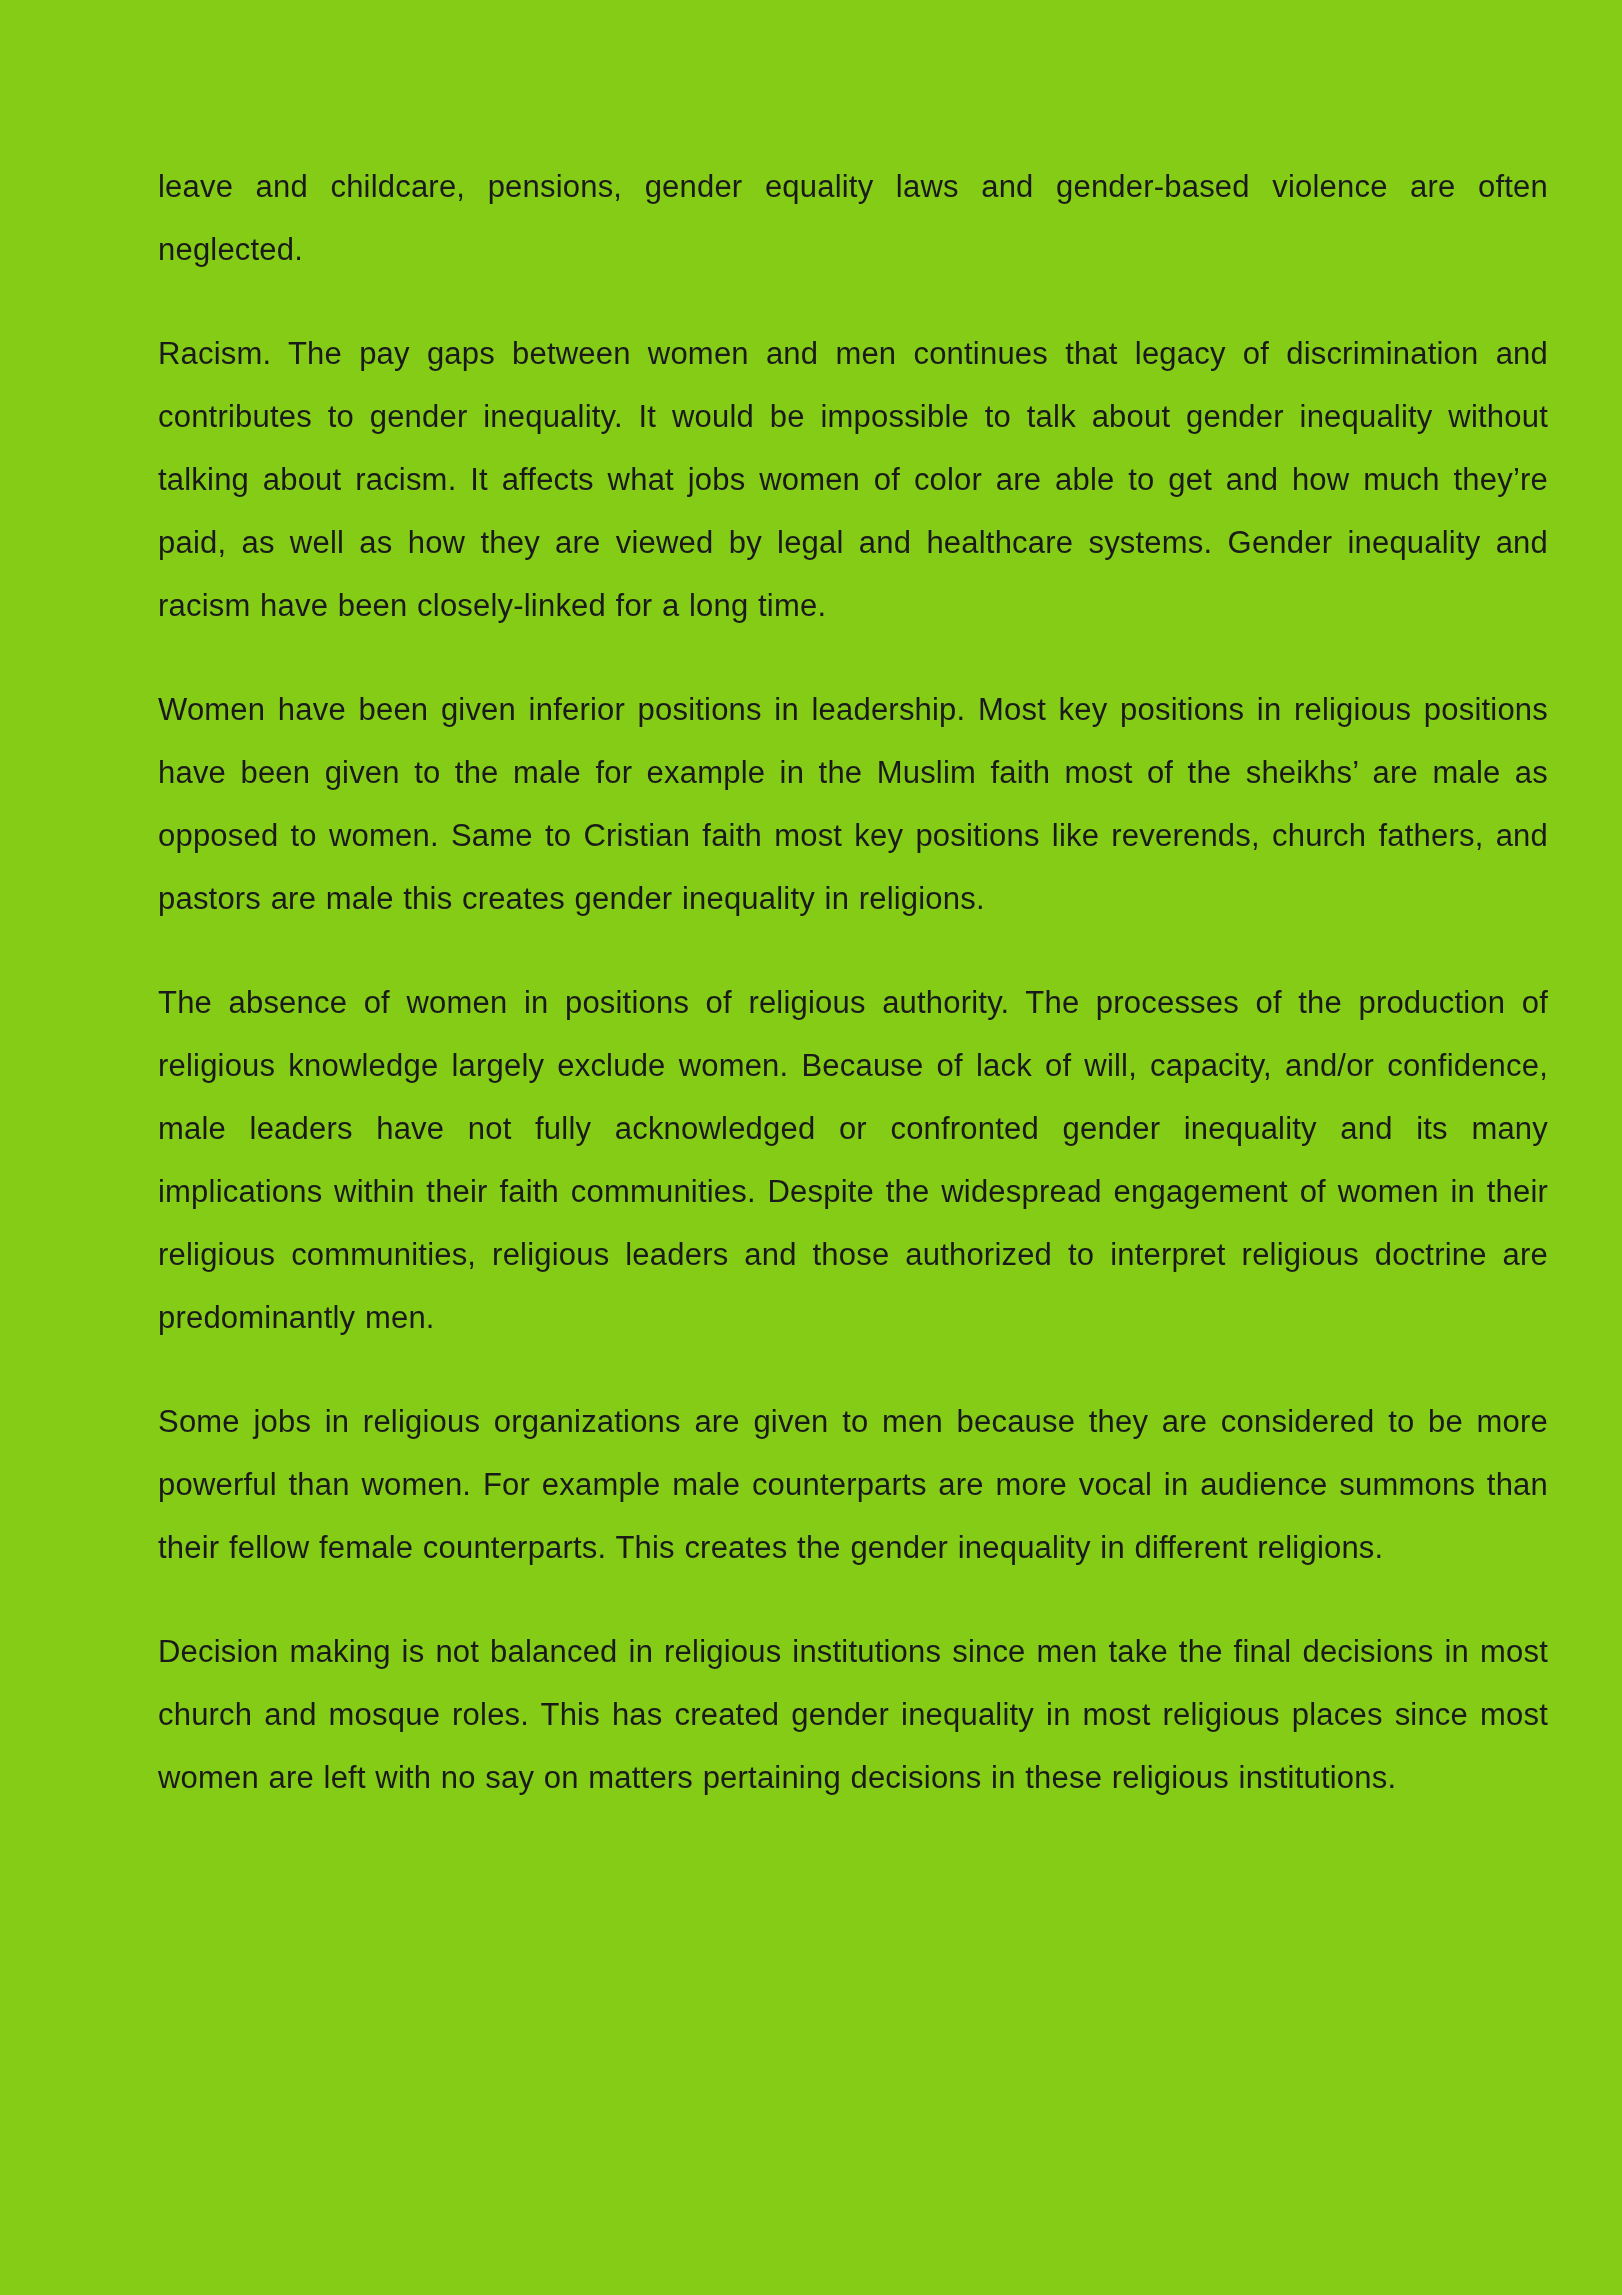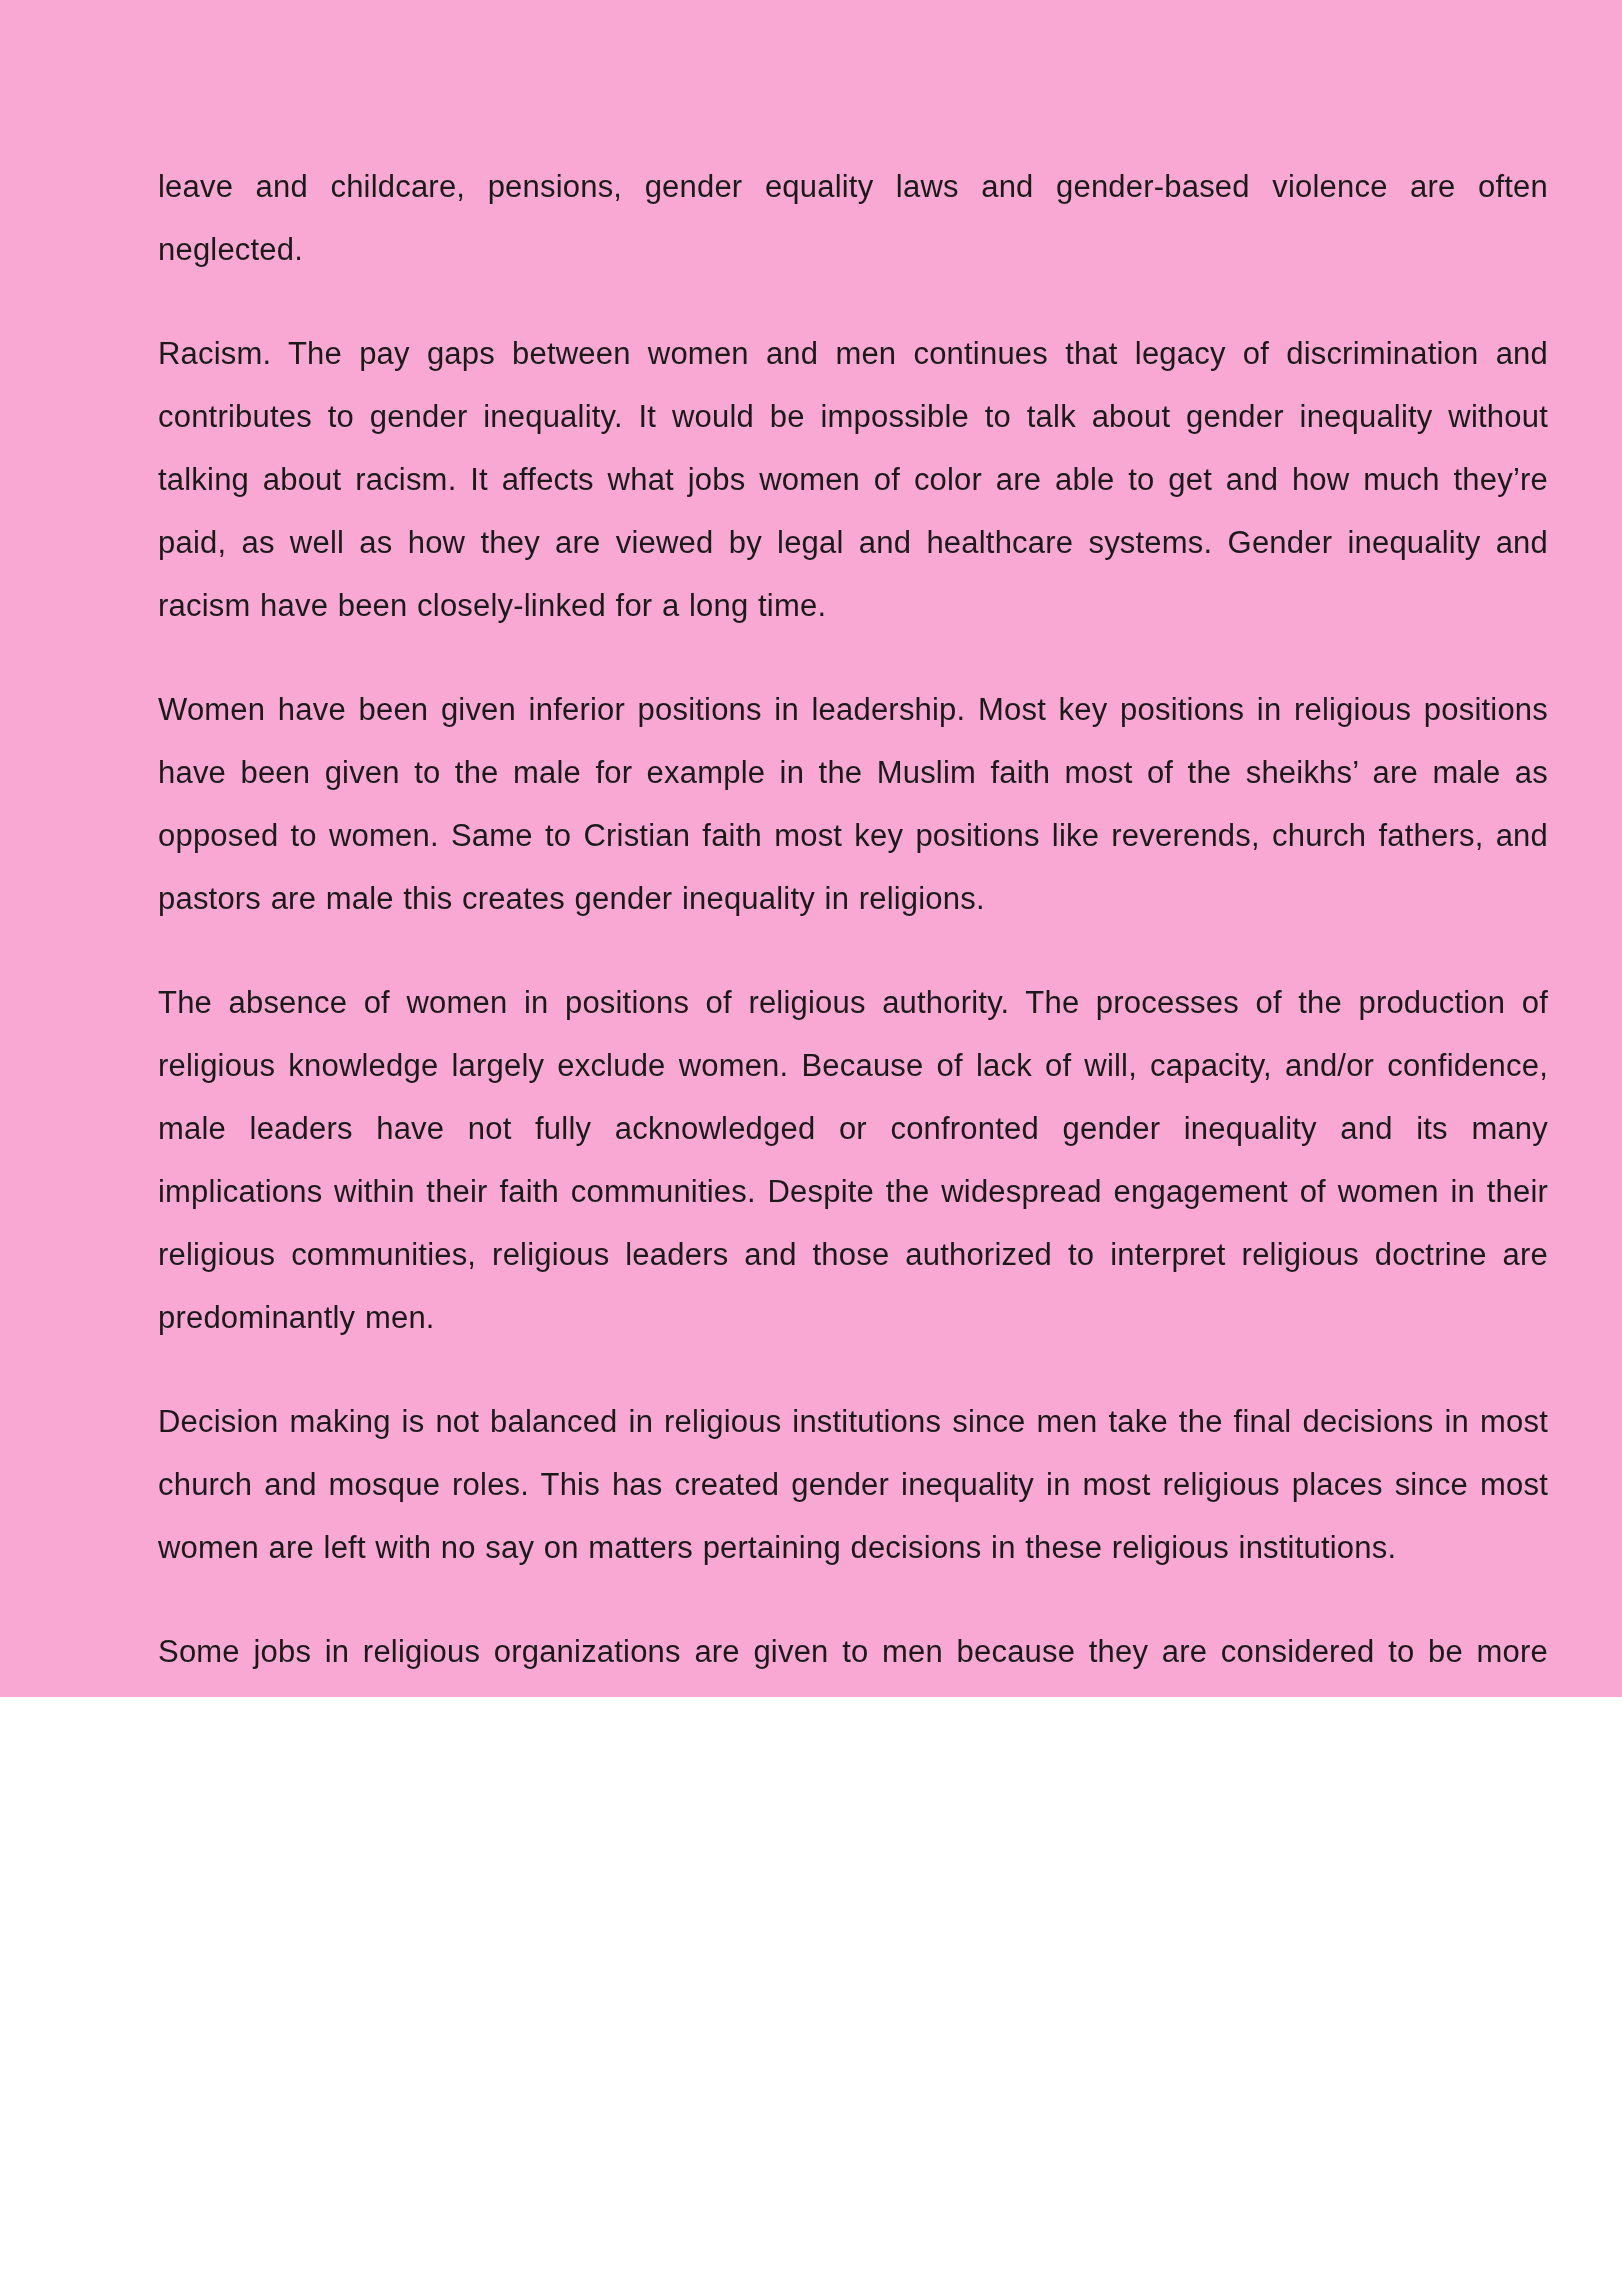--- a/index.html
+++ b/index.html
@@ -3,22 +3,22 @@
 <meta charset="utf-8">
 <style>
   html, body {
     margin: 0;
     padding: 0;
     background: #ffffff;
   }
   .page {
     position: relative;
     width: 1623px;
-    height: 1697px;
-    background: #f9a8d4;
+    height: 2295px;
+    background: #84cc16;
     box-sizing: border-box;
     padding: 155px 75px 0 158px;
     font-family: "Liberation Sans", "DejaVu Sans", sans-serif;
     color: #1a1a1a;
     overflow: hidden;
   }
   .doc-body p {
     margin: 0 0 41px 0;
     font-size: 31px;
     line-height: 63px;
@@ -32,17 +32,17 @@
 </style>
 </head>
 <body>
 
 <div class="page">
   <div class="doc-body">
     <p>leave and childcare, pensions, gender equality laws and gender-based violence are often neglected.</p>
     <p>Racism. The pay gaps between women and men continues that legacy of discrimination and contributes to gender inequality. It would be impossible to talk about gender inequality without talking about racism. It affects what jobs women of color are able to get and how much they’re paid, as well as how they are viewed by legal and healthcare systems. Gender inequality and racism have been closely-linked for a long time.</p>
     <p>Women have been given inferior positions in leadership. Most key positions in religious positions have been given to the male for example in the Muslim faith most of the sheikhs’ are male as opposed to women. Same to Cristian faith most key positions like reverends, church fathers, and pastors are male this creates gender inequality in religions.</p>
     <p>The absence of women in positions of religious authority. The processes of the production of religious knowledge largely exclude women. Because of lack of will, capacity, and/or confidence, male leaders have not fully acknowledged or confronted gender inequality and its many implications within their faith communities. Despite the widespread engagement of women in their religious communities, religious leaders and those authorized to interpret religious doctrine are predominantly men.</p>
+    <p>Some jobs in religious organizations are given to men because they are considered to be more powerful than women. For example male counterparts are more vocal in audience summons than their fellow female counterparts. This creates the gender inequality in different religions.</p>
     <p>Decision making is not balanced in religious institutions since men take the final decisions in most church and mosque roles. This has created gender inequality in most religious places since most women are left with no say on matters pertaining decisions in these religious institutions.</p>
-    <p>Some jobs in religious organizations are given to men because they are considered to be more powerful than women. For example male counterparts are more vocal in audience summons than their fellow female counterparts. This creates the gender inequality in different religions.</p>
   </div>
 </div>
 
 
 </body></html>

